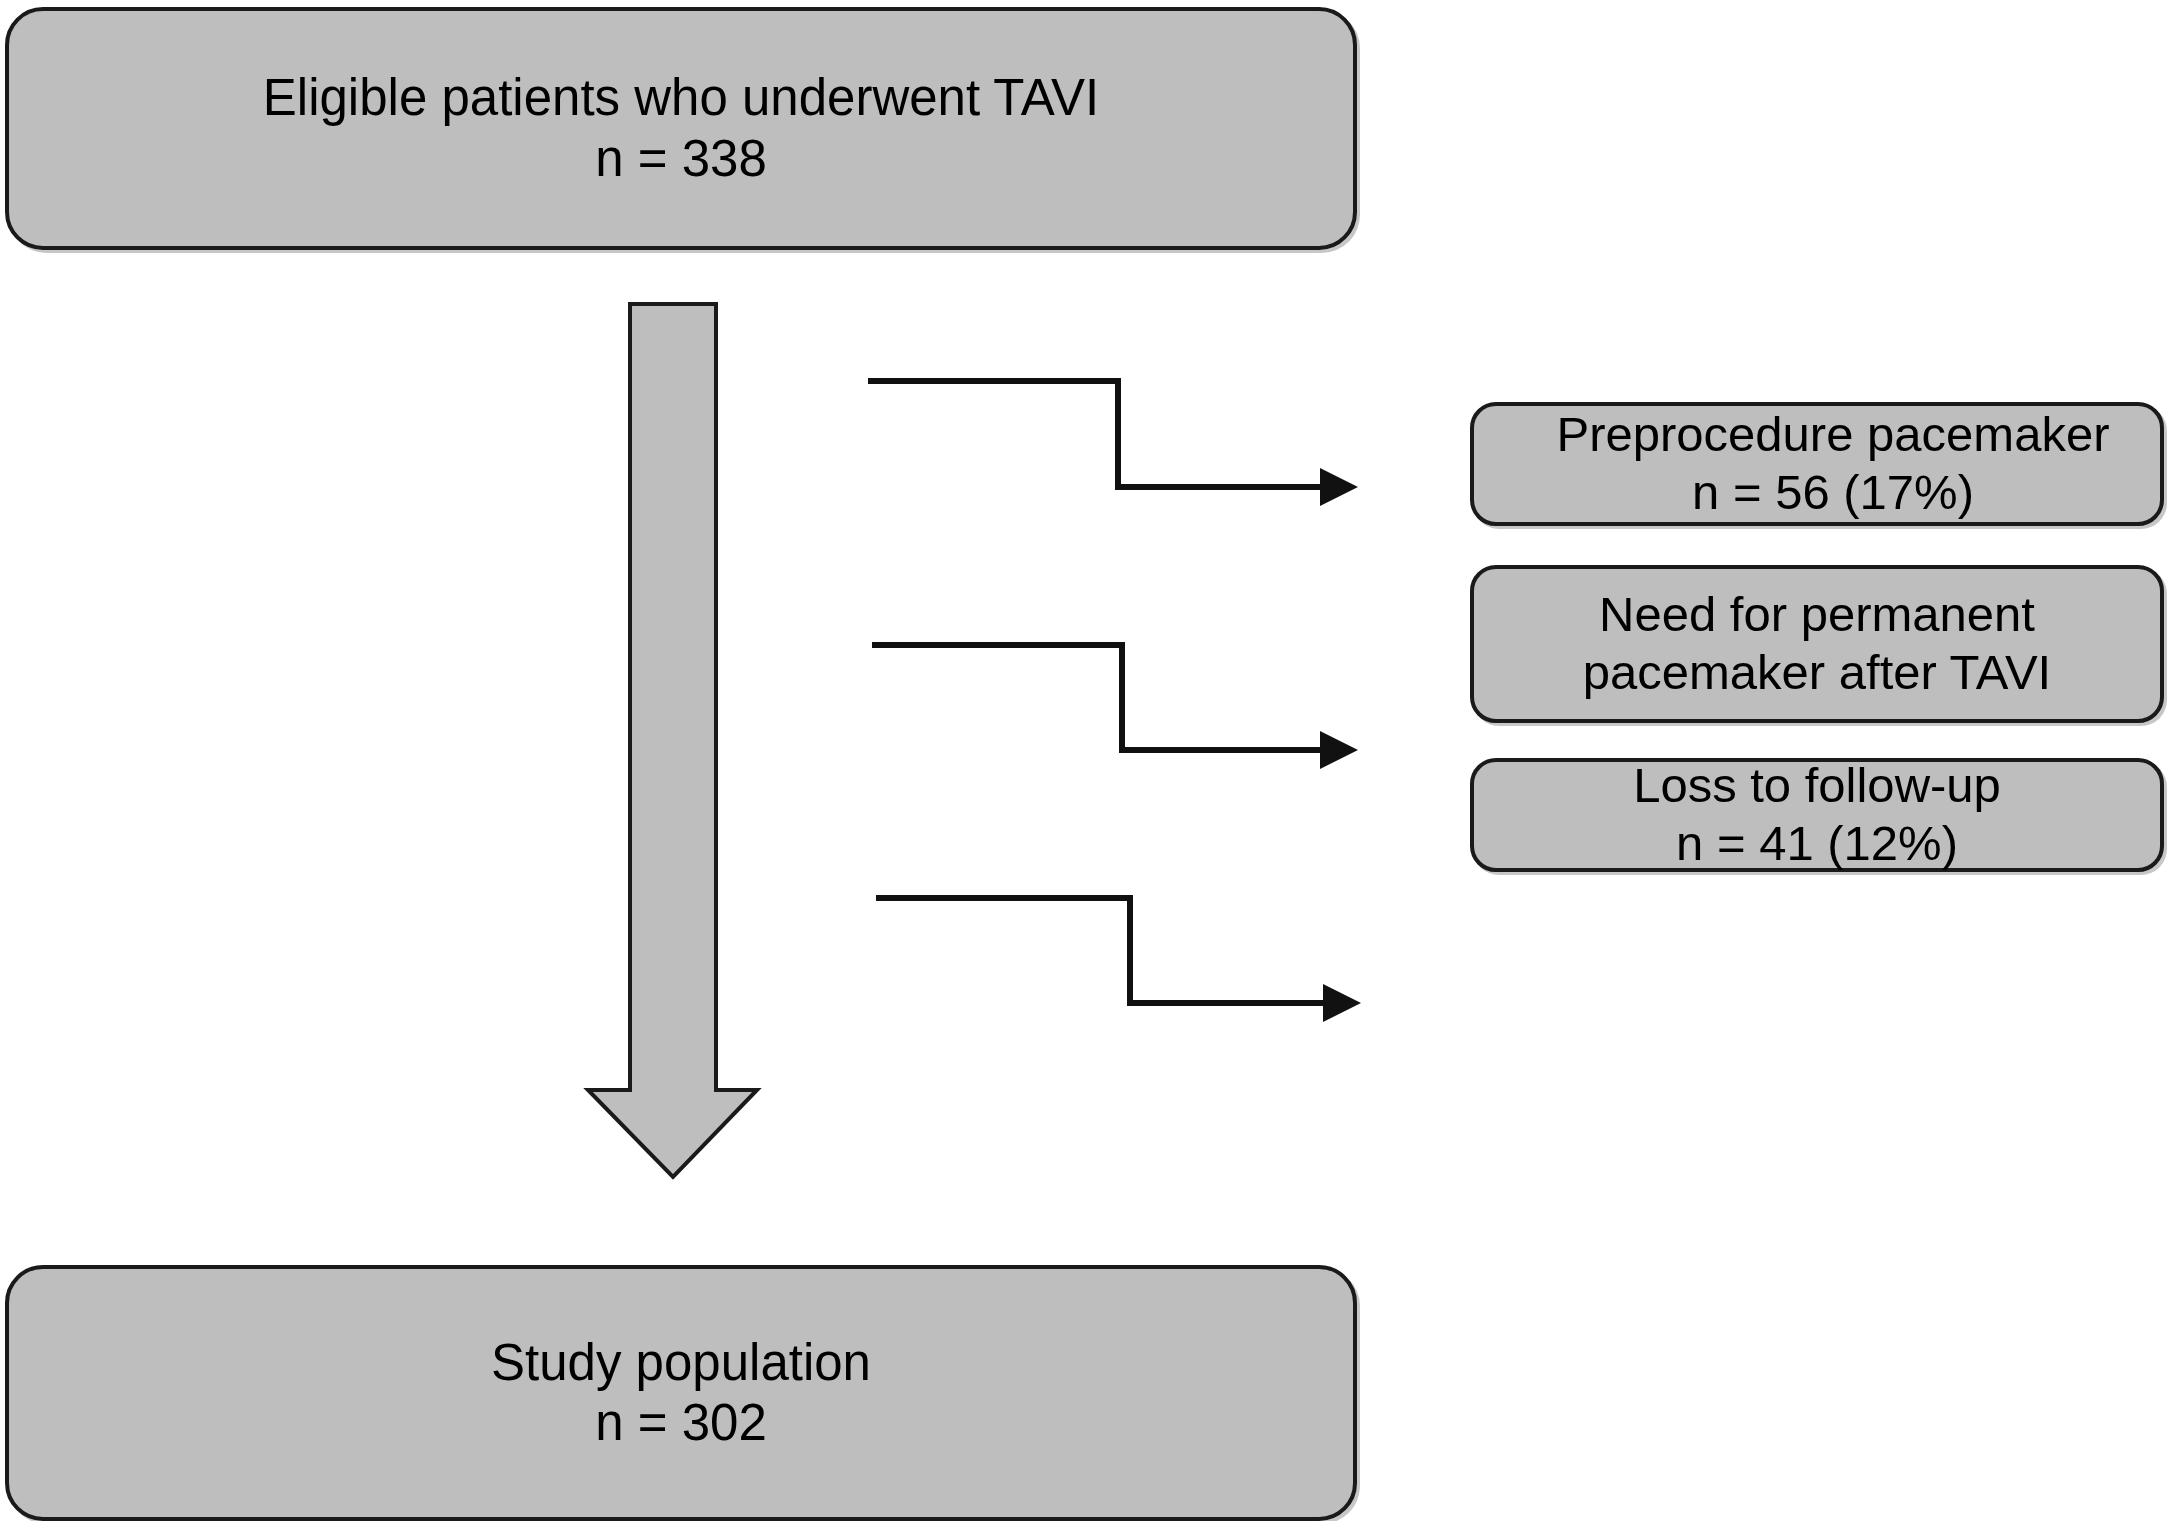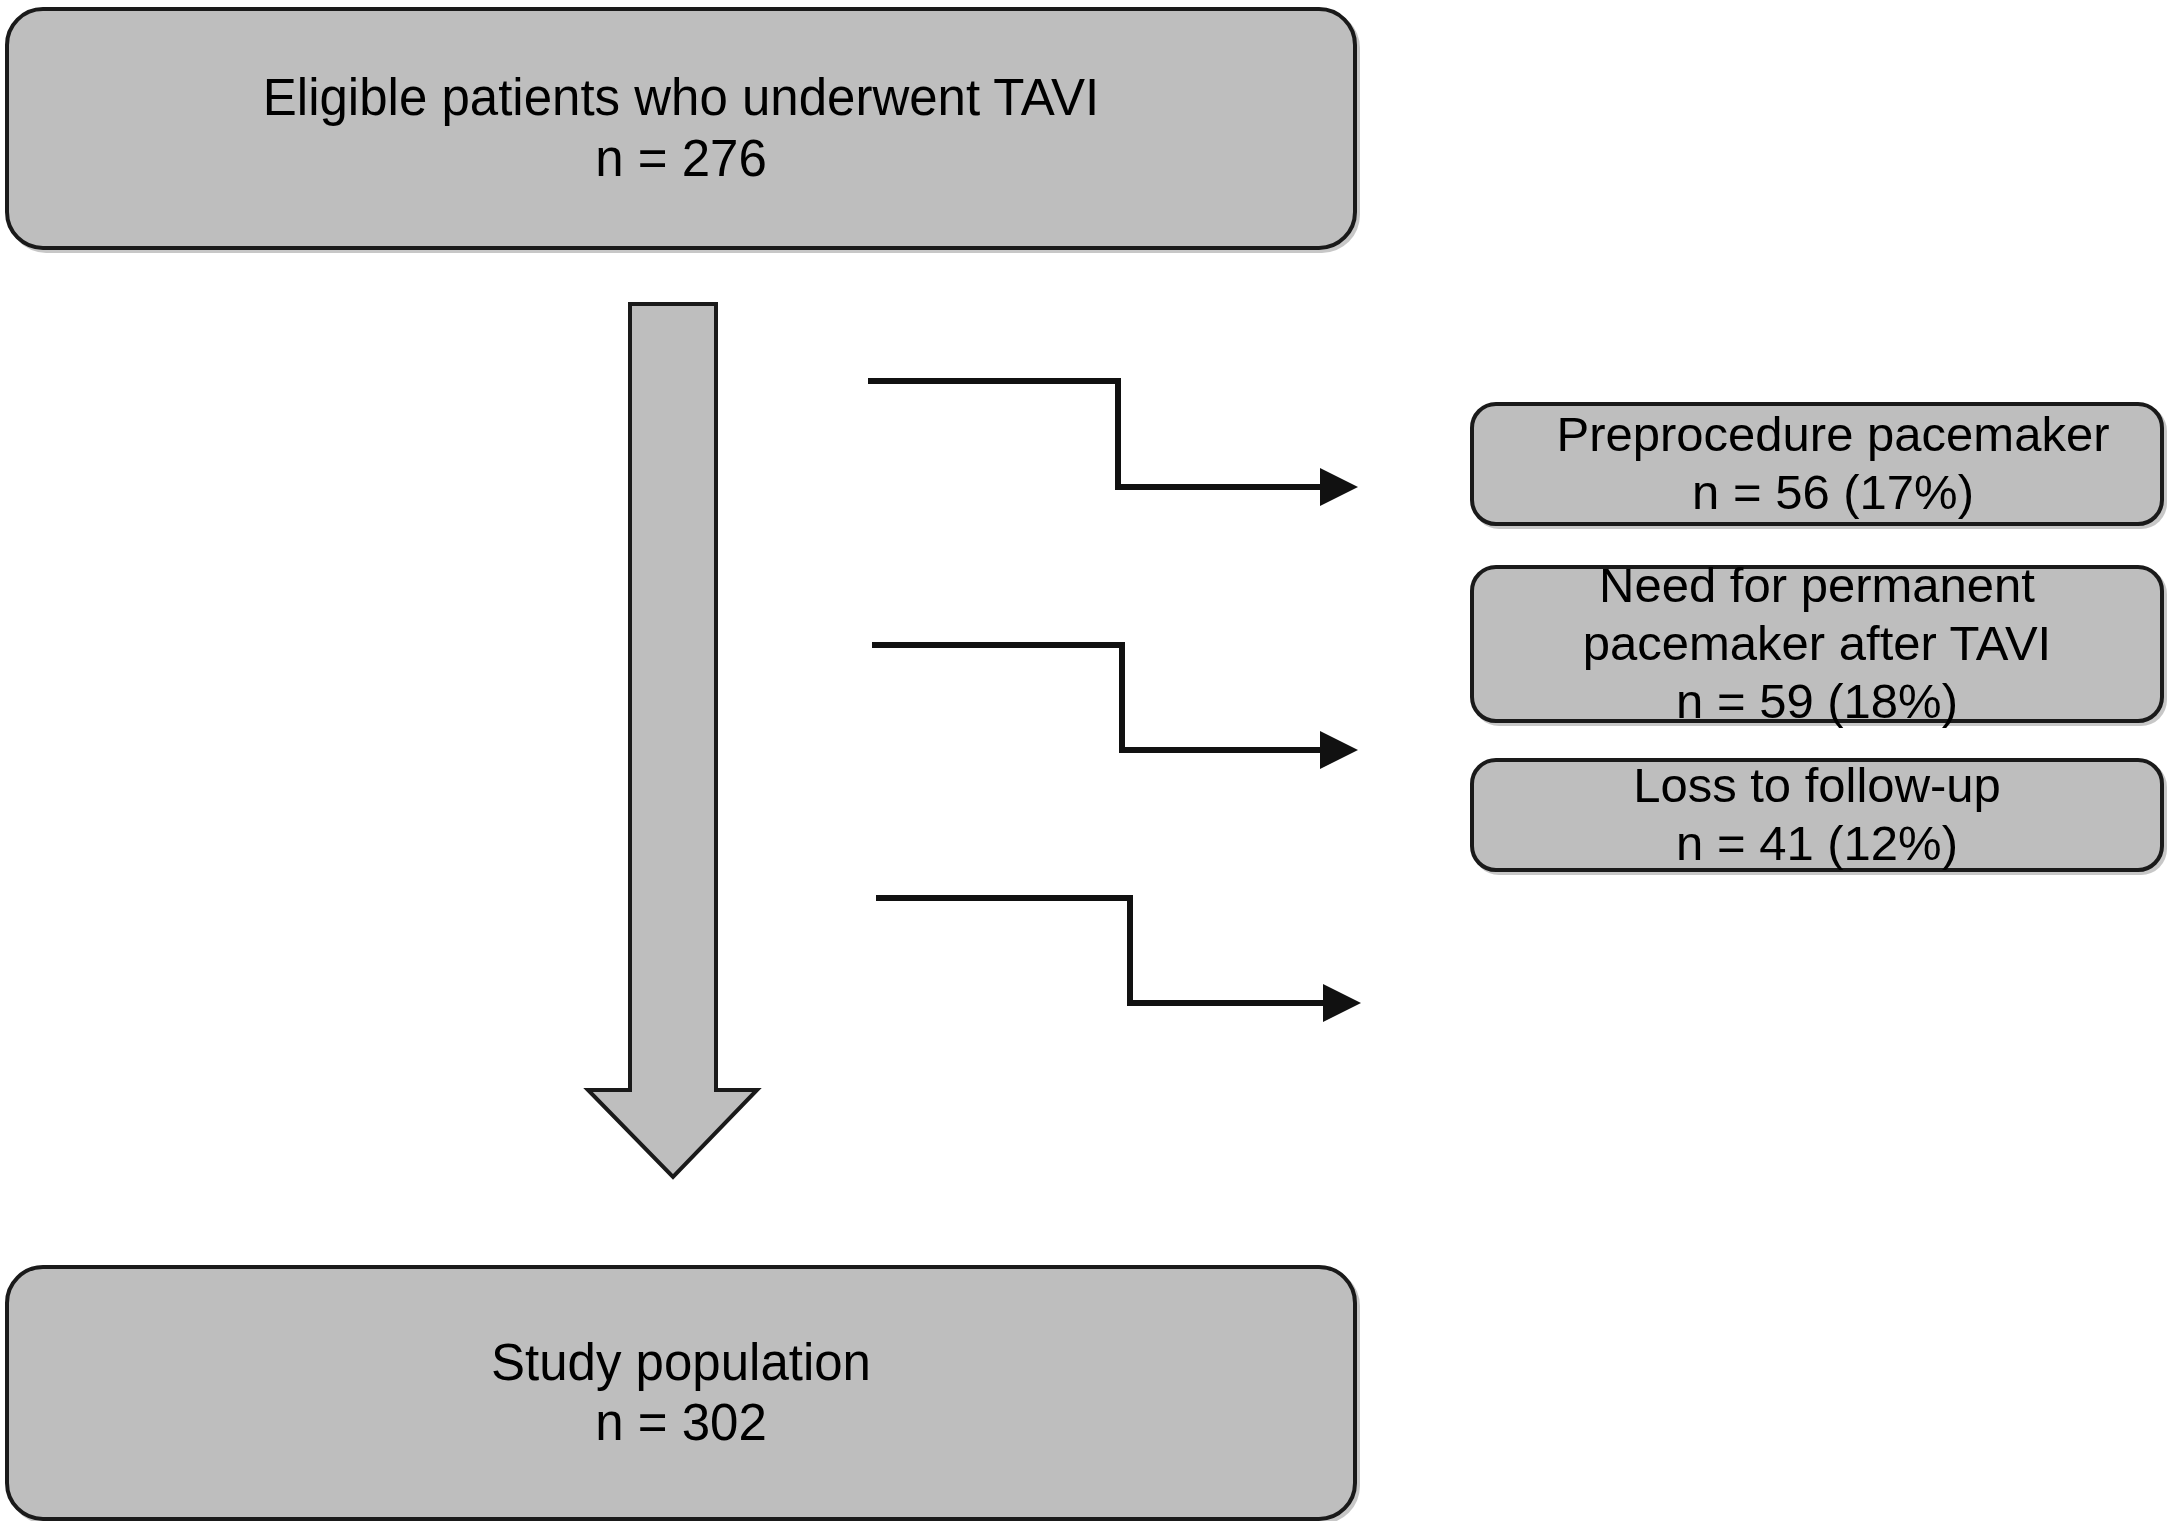--- a/index.html
+++ b/index.html
@@ -87,21 +87,21 @@
   }
   .step-head { fill: #111111; }
 </style>
 </head>
 <body>
 
 <div id="canvas">
 
   <div class="flowbox" id="box-eligible">
     <span class="line">Eligible patients who underwent TAVI</span>
-    <span class="line">n = 276</span>
+    <span class="line">n = 338</span>
   </div>
 
   <svg id="arrow-layer" viewBox="0 0 2171 1521">
 
     <polygon class="big-arrow-shape" points="630,304 716,304 716,1090 757,1090 673,1177 588,1090 630,1090"></polygon>
 
     <g>
       <path class="step-line" d="M 868,381 L 1118,381 L 1118,487 L 1327,487"></path>
       <polygon class="step-head" points="1320,468 1358,487 1320,506"></polygon>
     </g>
@@ -119,21 +119,20 @@
   </svg>
 
   <div class="flowbox exclusion" id="box-preprocedure">
     <span class="line">Preprocedure pacemaker</span>
     <span class="line">n = 56 (17%)</span>
   </div>
 
   <div class="flowbox exclusion" id="box-needpacemaker">
     <span class="line">Need for permanent</span>
     <span class="line">pacemaker after TAVI</span>
-    <span class="line">n = 59 (18%)</span>
   </div>
 
   <div class="flowbox exclusion" id="box-lossfollowup">
     <span class="line">Loss to follow-up</span>
     <span class="line">n = 41 (12%)</span>
   </div>
 
   <div class="flowbox" id="box-study">
     <span class="line">Study population</span>
     <span class="line">n = 302</span>

